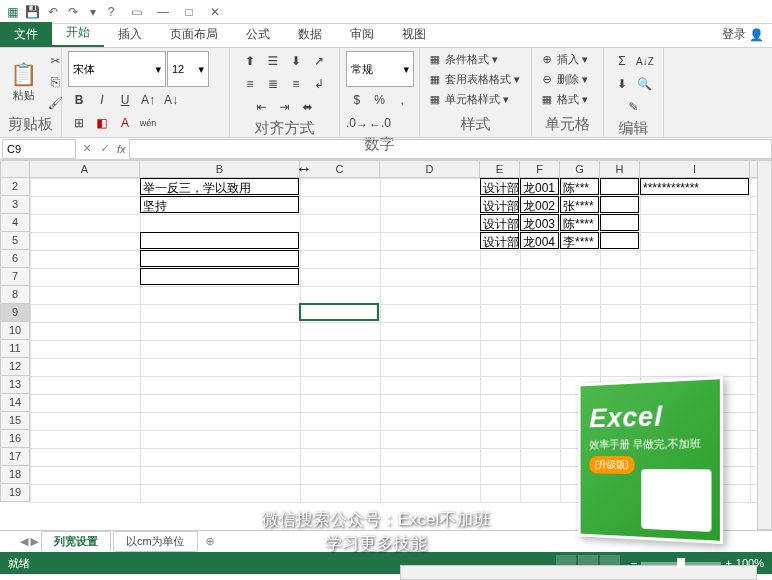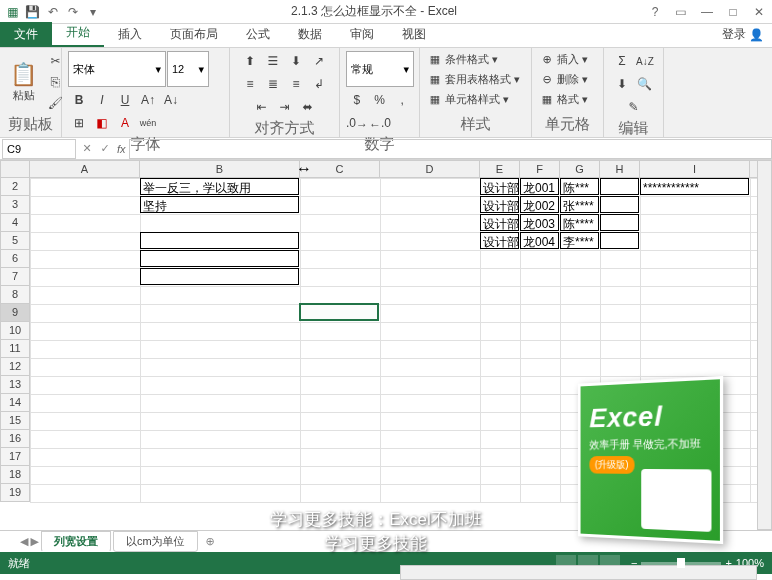--- a/index.html
+++ b/index.html
@@ -81,21 +81,20 @@
 <body>
 
 <div class="titlebar">
   <div class="qat">
     <span class="qat-btn" style="color:#217346">▦</span>
     <span class="qat-btn">💾</span>
     <span class="qat-btn">↶</span>
     <span class="qat-btn">↷</span>
     <span class="qat-btn">▾</span>
   </div>
-  <div class="title">2.1.3 怎么边框显示不全 - Excel</div>
   <div class="win-ctrl">
     <span>?</span>
     <span>▭</span>
     <span>—</span>
     <span>□</span>
     <span>✕</span>
   </div>
 </div>
 
 <div class="tabsrow">
@@ -154,21 +153,20 @@
         <span class="rbtn-sm">A↑</span>
         <span class="rbtn-sm">A↓</span>
       </div>
       <div class="rrow">
         <span class="rbtn-sm">⊞</span>
         <span class="rbtn-sm" style="color:#c00">◧</span>
         <span class="rbtn-sm" style="color:#c00">A</span>
         <span class="rbtn-sm" style="font-size:9px">wén</span>
       </div>
     </div>
-    <div class="glabel">字体</div>
   </div>
 
   <div class="rgroup" style="width:110px">
     <div class="gbody rcol">
       <div class="rrow">
         <span class="rbtn-sm">⬆</span>
         <span class="rbtn-sm">☰</span>
         <span class="rbtn-sm">⬇</span>
         <span class="rbtn-sm">↗</span>
       </div>
@@ -377,15 +375,15 @@
 <div class="overlay-book">
   <div class="book">
     <div class="book-title">Excel</div>
     <div class="book-sub">效率手册 早做完,不加班</div>
     <div class="book-badge">(升级版)</div>
     <div class="book-img"></div>
   </div>
 </div>
 
 <div class="caption">
-  <div>学习更多技能：Excel不加班</div>
+  <div>微信搜索公众号：Excel不加班</div>
   <div>学习更多技能</div>
 </div>
 
 </body></html>

